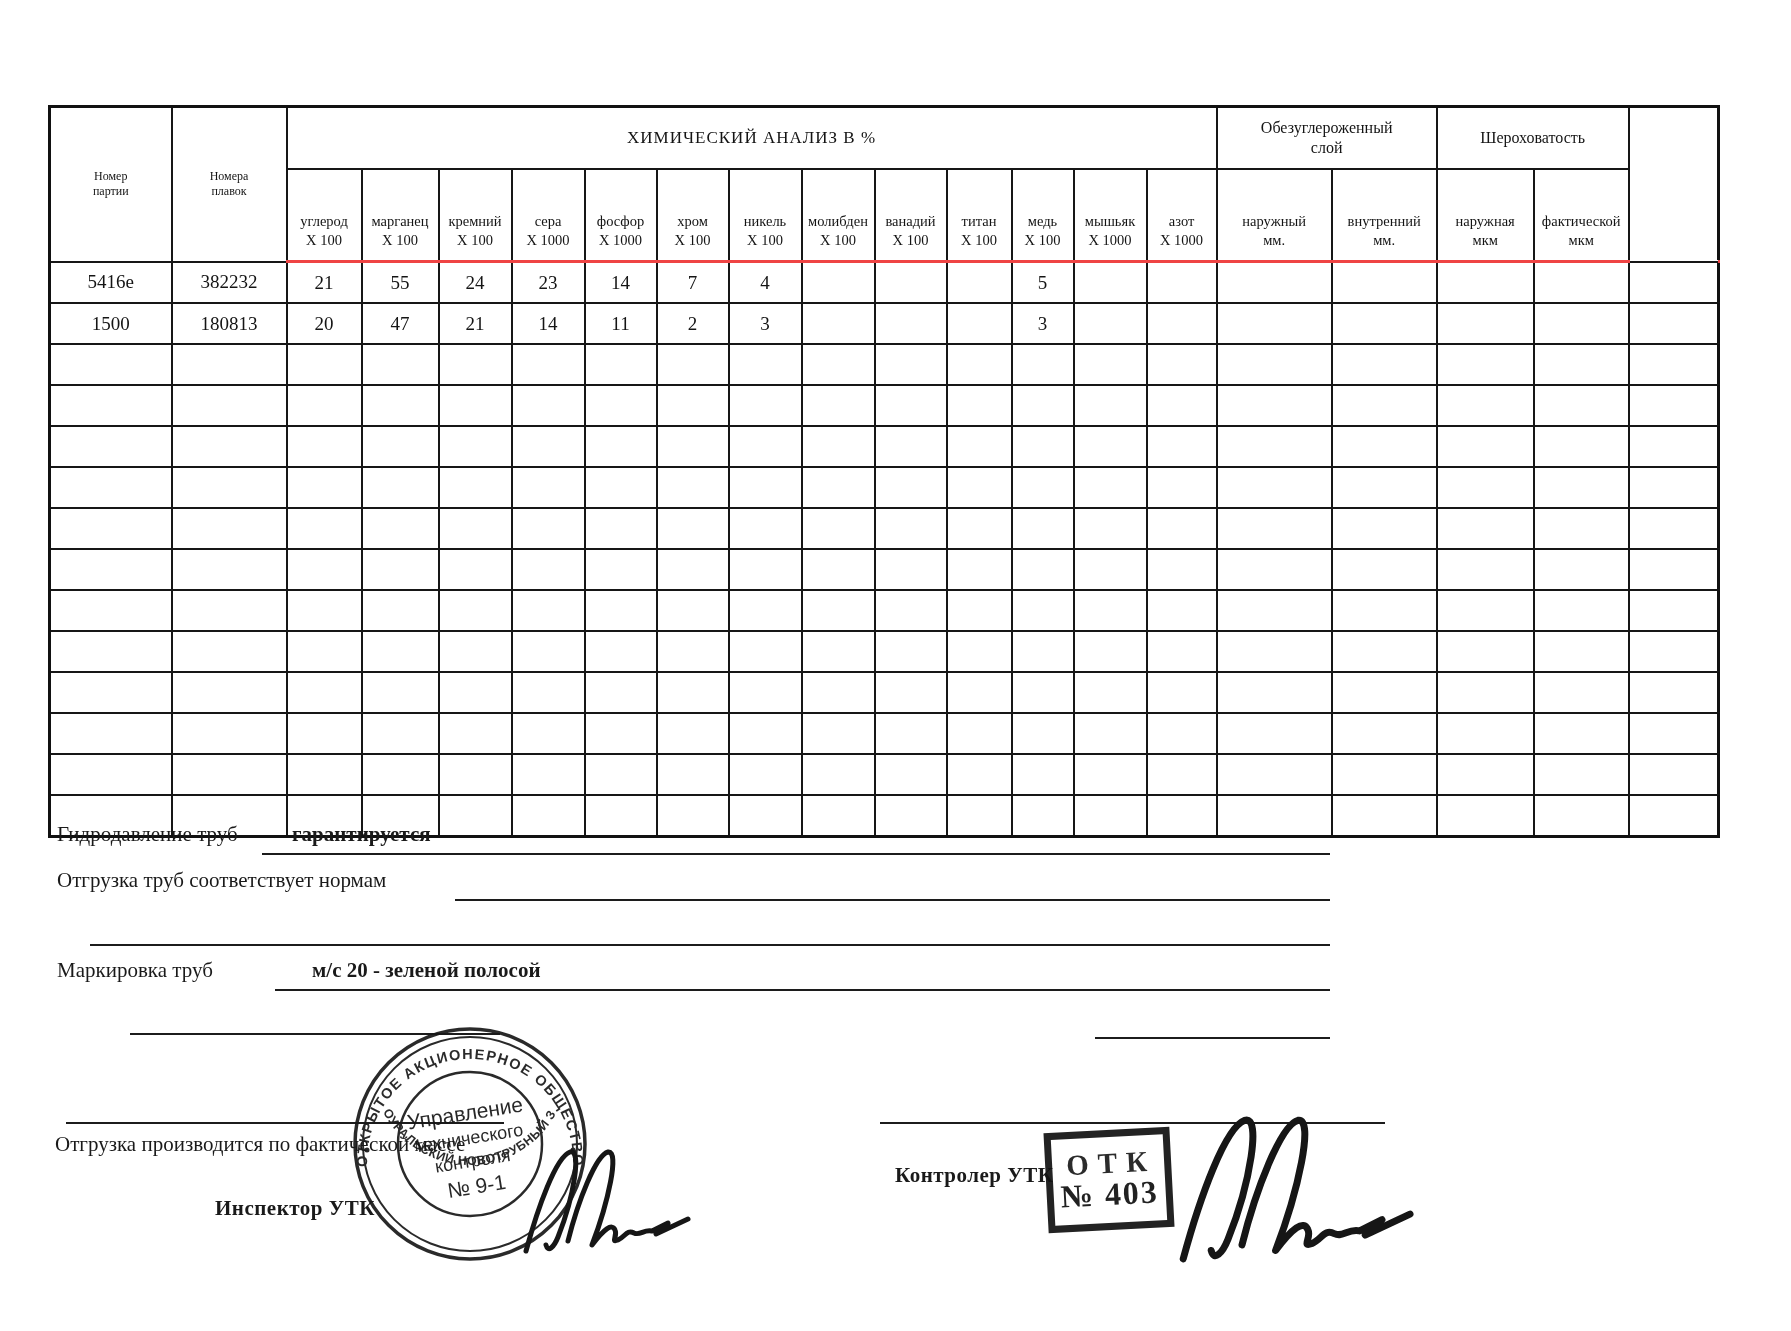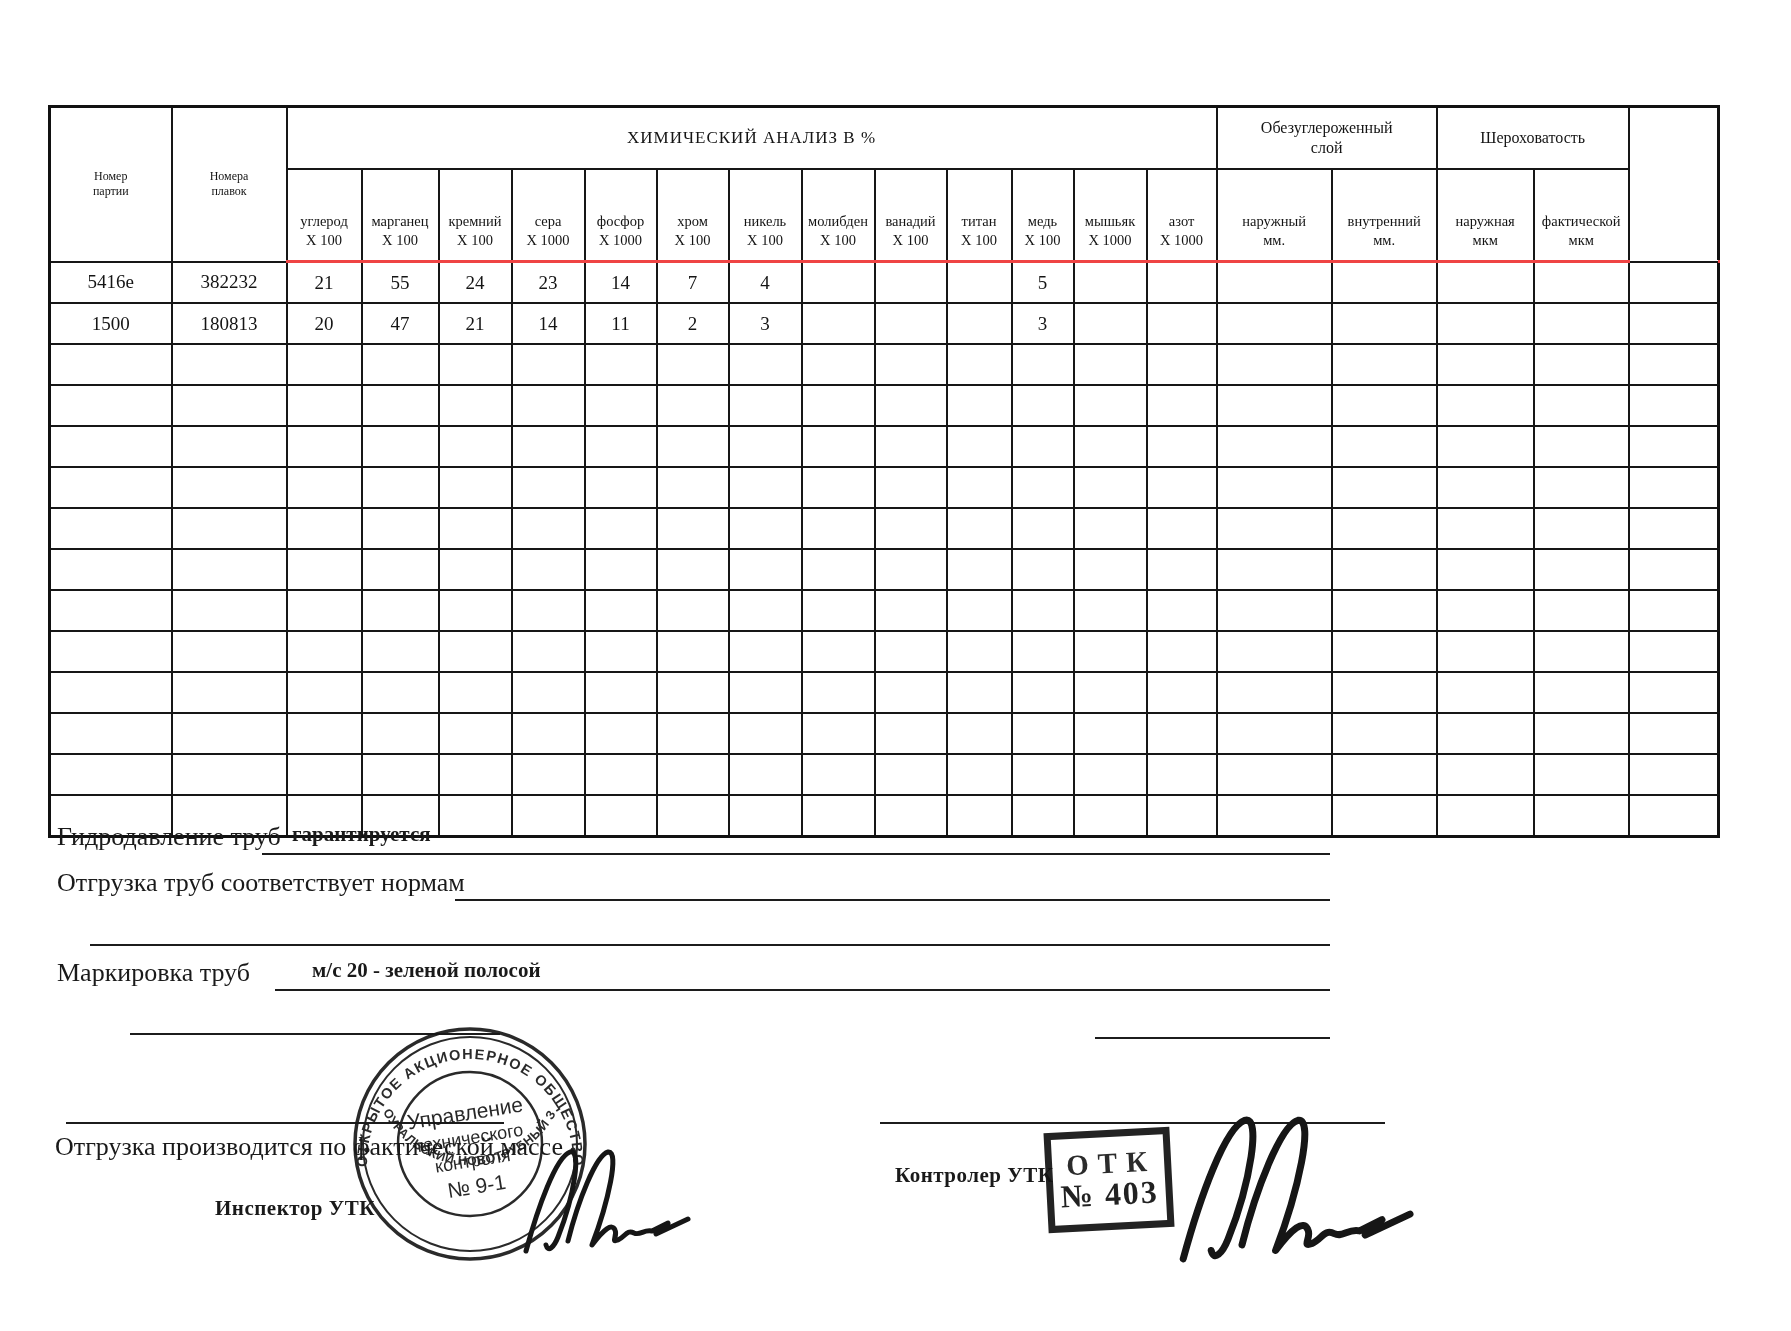--- a/index.html
+++ b/index.html
@@ -21,21 +21,21 @@
   .grp{font-size:16px;white-space:pre-line;line-height:1.25;vertical-align:middle;}
   .chemtitle{font-size:17px;letter-spacing:1px;vertical-align:middle;}
   .rowhead{font-size:12px;white-space:pre-line;line-height:1.3;vertical-align:middle;}
   tr.subhead td{font-size:14.5px;white-space:pre-line;line-height:1.35;vertical-align:bottom;padding-bottom:9px;}
   tr.hdr1{height:62px;}
   tr.subhead{height:93px;}
   tr.subhead td{border-bottom:3px solid #ef4444;}
   tbody td{font-size:19px;height:39px;}
   
   .rule{position:absolute;height:0;border-top:2px solid #1c1c1c;}
-  .lbl{position:absolute;font-size:26px;white-space:nowrap;}
+  .lbl{position:absolute;font-size:21px;white-space:nowrap;}
   .val{position:absolute;font-size:21px;white-space:nowrap;font-weight:bold;}
   .signrole{position:absolute;font-size:21px;font-weight:bold;white-space:nowrap;letter-spacing:.5px;text-align:center;}
   
   .round-stamp{position:absolute;left:336px;top:1010px;opacity:.92;}
   .otk-stamp{
     position:absolute;left:1046px;top:1130px;width:112px;height:86px;
     border:7px solid #131313;transform:rotate(-3deg);opacity:.93;
     display:flex;flex-direction:column;align-items:center;justify-content:center;
     background:transparent;
   }

